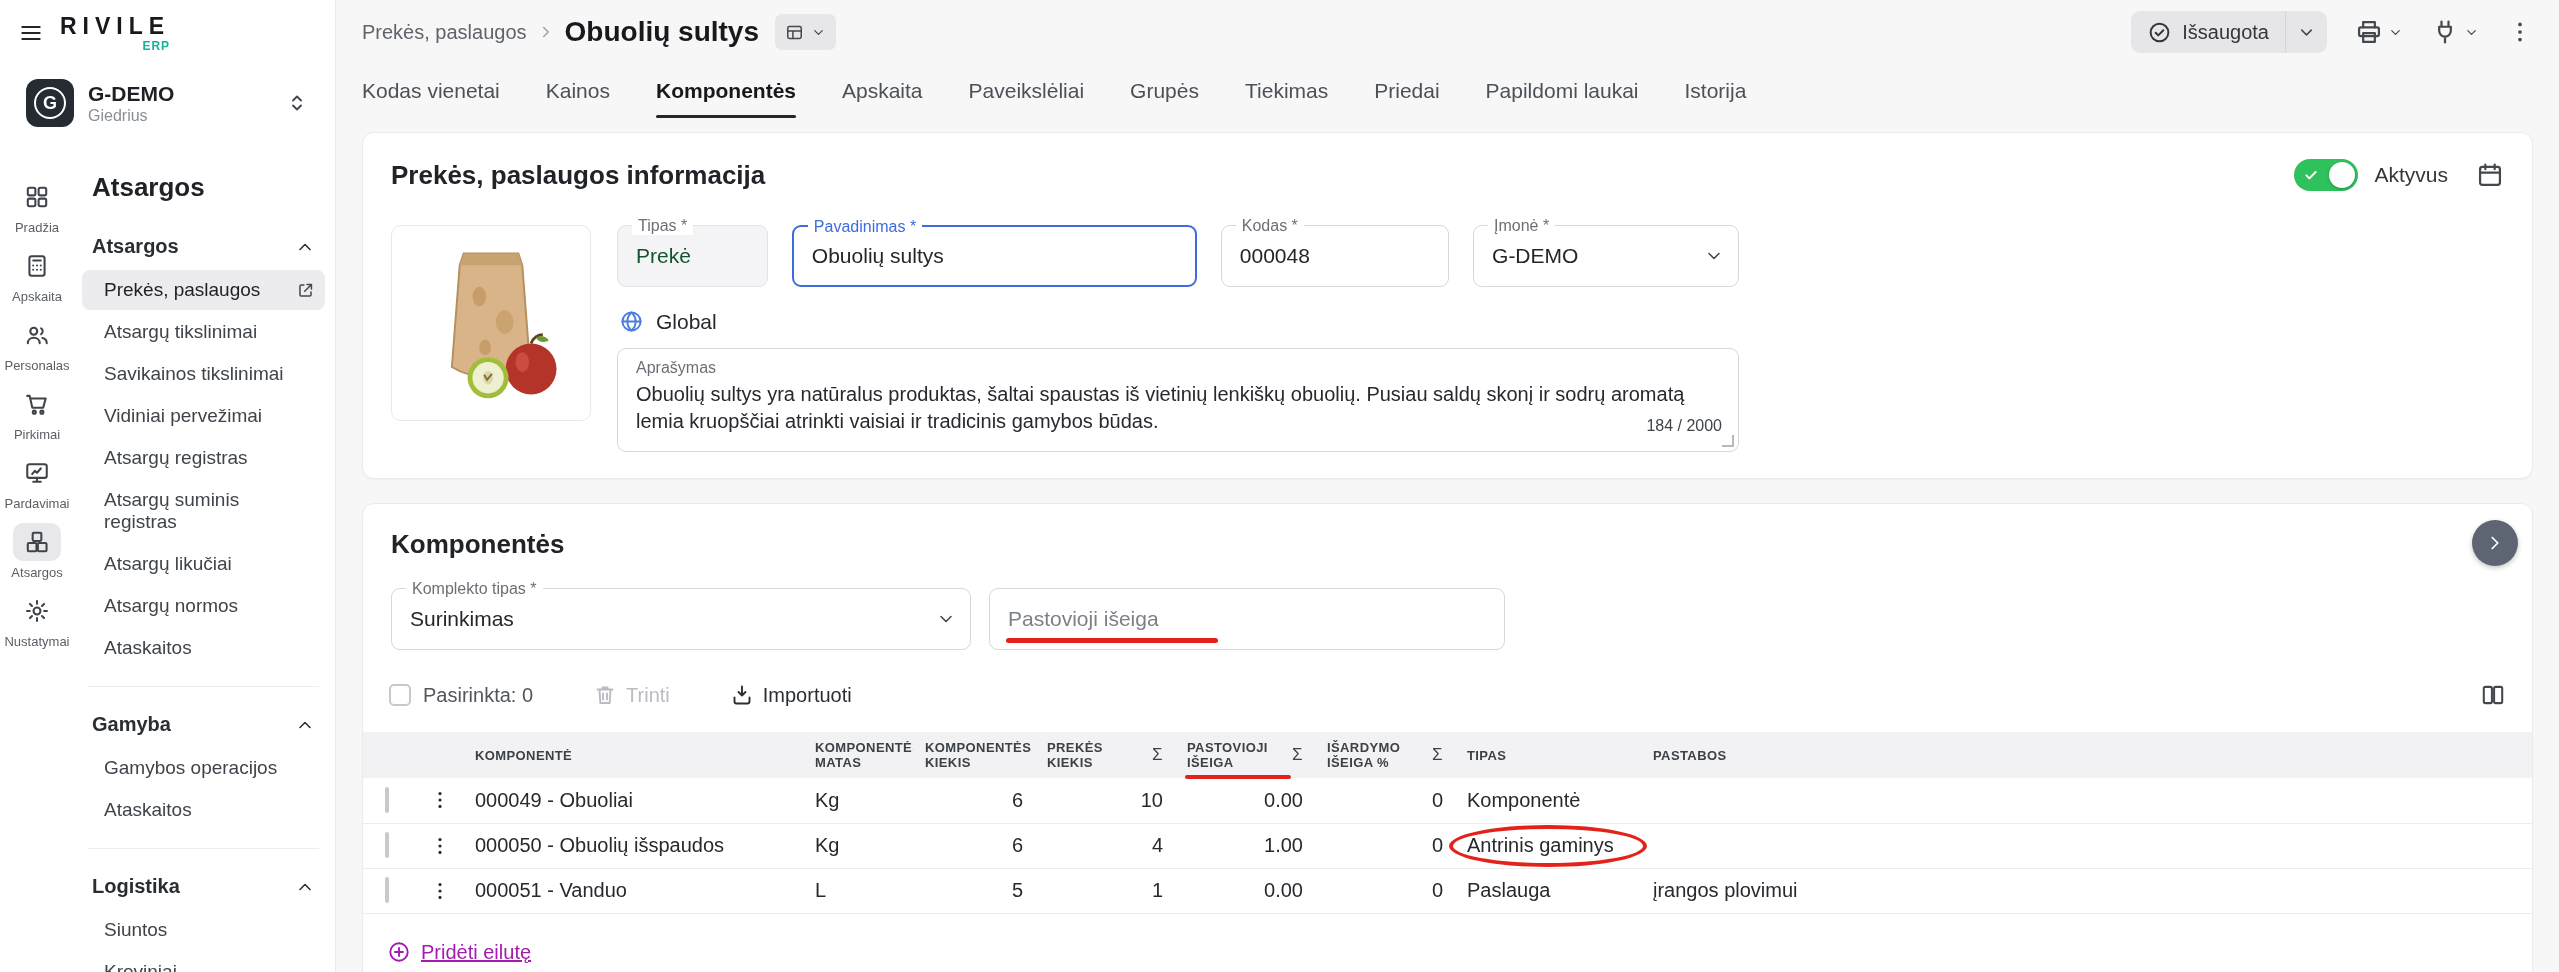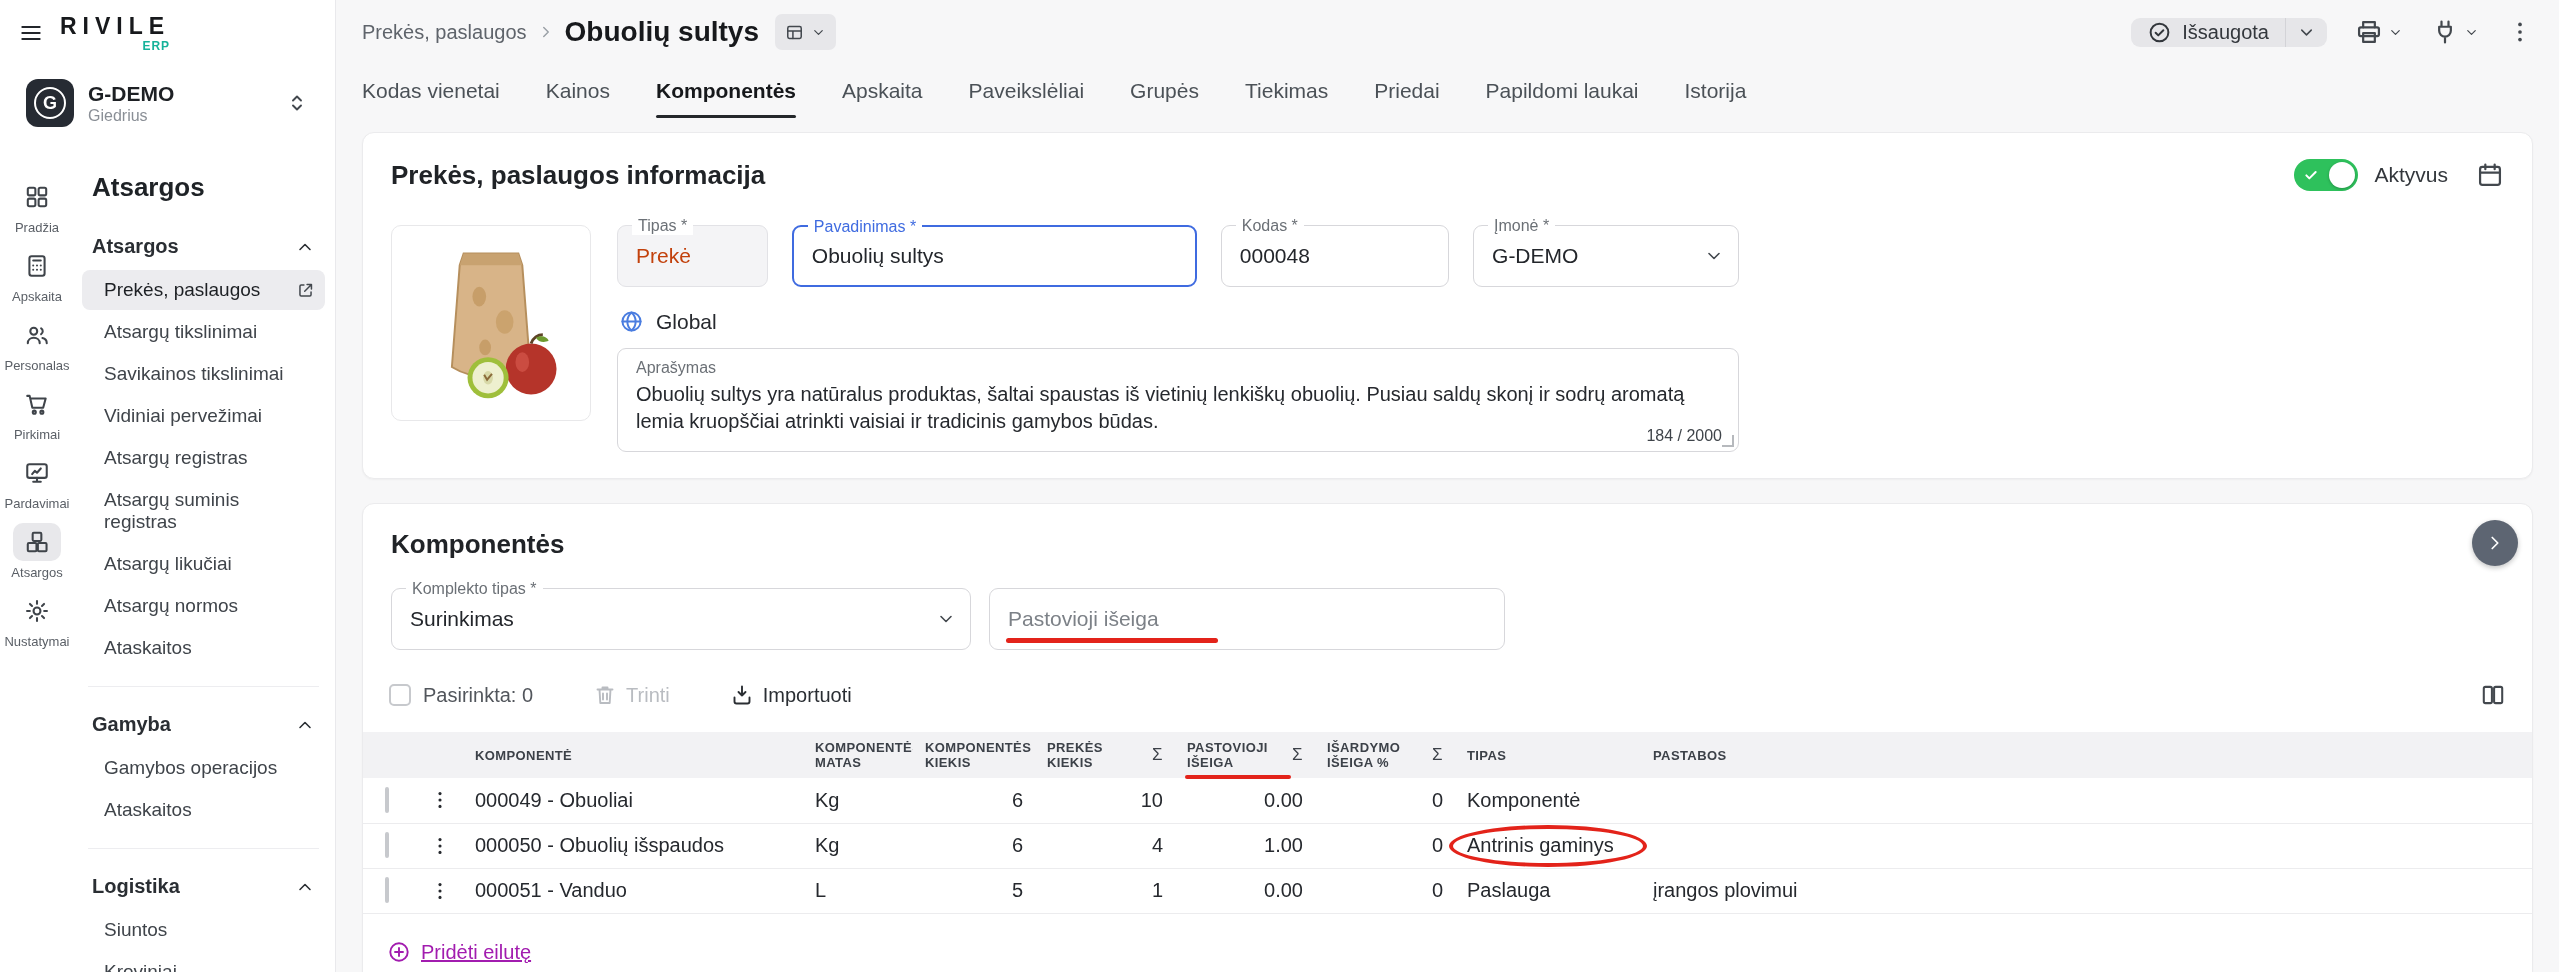--- a/index.html
+++ b/index.html
@@ -48,21 +48,21 @@
 
   
   .main { flex:1; display:flex; flex-direction:column; min-width:0; }
 
   .topbar { height:64px; flex:none; display:flex; align-items:center; padding:0 26px; }
   .crumb { font-size:20px; color:#5f646b; cursor:pointer; }
   .crumb-sep { color:#9aa0a6; margin:0 10px; }
   .page-title { font-size:28px; font-weight:700; color:#17191c; margin-right:16px; }
   .view-switch { height:36px; padding:0 10px; background:#e7e7ea; border-radius:7px; display:flex; align-items:center; gap:7px; color:#43484e; cursor:pointer; border:none; }
   .topbar-spacer { flex:1; }
-  .save-split { display:flex; align-items:stretch; background:#e6e6e9; border-radius:9px; height:29px; overflow:hidden; }
+  .save-split { display:flex; align-items:stretch; background:#e6e6e9; border-radius:9px; height:42px; overflow:hidden; }
   .save-main { display:flex; align-items:center; gap:10px; padding:0 16px; color:#33373c; font-size:20px; cursor:pointer; border:none; background:transparent; font-family:inherit; }
   .save-caret { width:42px; display:grid; place-items:center; border-left:1px solid #d3d3d7; color:#43484e; cursor:pointer; background:transparent; border-top:none;border-right:none;border-bottom:none; }
   .top-iconbtn { display:flex; align-items:center; gap:5px; color:#43484e; margin-left:28px; cursor:pointer; background:none; border:none; }
   .kebab-btn { margin-left:28px; color:#43484e; cursor:pointer; background:none; border:none; }
 
   .tabsrow { height:54px; flex:none; display:flex; align-items:stretch; gap:46px; padding:0 26px; }
   .tab { display:flex; align-items:center; font-size:21px; color:#4b5157; cursor:pointer; position:relative; white-space:nowrap; }
   .tab.active { color:#16181b; font-weight:700; }
   .tab.active::after { content:""; position:absolute; left:0; right:0; bottom:0; height:3px; background:#24272b; border-radius:2px; }
 
@@ -82,38 +82,38 @@
 
   .info-body { display:flex; gap:26px; margin-top:28px; }
   .product-box { width:200px; height:196px; border:1px solid #e8e8ea; border-radius:10px; display:grid; place-items:center; flex:none; overflow:hidden; }
   .form-col { width:1122px; }
   .fields-row { display:flex; gap:24px; }
 
   .field { position:relative; height:62px; border:1px solid #d7d7db; border-radius:9px; background:#fff; }
   .field .flabel { position:absolute; top:-10px; left:14px; background:#fff; padding:0 6px; font-size:16px; color:#6b7076; line-height:1.2; white-space:nowrap; }
   .field .fvalue { line-height:60px; padding:0 18px; font-size:21px; color:#23262b; white-space:nowrap; overflow:hidden; }
   .field.disabled { background:#f4f4f6; border-color:#e2e2e6; }
-  .field.disabled .fvalue { color:#c2410c; }
+  .field.disabled .fvalue { color:#14532d; }
   .field.focus { border:2px solid #3f6be0; }
   .field.focus .flabel { color:#3f6be0; }
   .field.focus .fvalue { line-height:58px; }
   .field .fcaret { position:absolute; right:14px; top:50%; transform:translateY(-50%); color:#43484e; }
   .f-tipas { width:152px; }
   .f-pavadinimas { width:408px; }
   .f-kodas { width:230px; }
   .f-imone { width:268px; }
 
   .locale-row { display:flex; align-items:center; gap:12px; margin:22px 2px 14px; }
   .globe { color:#4a7de0; }
   .locale-text { font-size:21px; color:#26292e; }
 
   .desc-box { position:relative; border:1px solid #d7d7db; border-radius:9px; padding:10px 18px 8px; height:104px; }
   .desc-label { font-size:16px; color:#6b7076; margin-bottom:4px; }
   .desc-text { font-size:20px; color:#26292e; line-height:1.35; }
-  .desc-counter { position:absolute; right:16px; bottom:6px; font-size:16px; color:#3f444a; }
+  .desc-counter { position:absolute; right:16px; bottom:16px; font-size:16px; color:#3f444a; }
   .desc-resize { position:absolute; right:3px; bottom:3px; width:12px; height:12px; border-right:2px solid #b6b9bd; border-bottom:2px solid #b6b9bd; transform:translate(-1px,-1px); }
 
   
   .comp-card { flex:1; min-height:520px; position:relative; padding:18px 0 0; display:flex; flex-direction:column; }
   .comp-head { padding:0 28px; height:44px; display:flex; align-items:center; }
   .expander { position:absolute; top:16px; right:14px; width:46px; height:46px; border-radius:50%; background:#5d6572; color:#fff; display:grid; place-items:center; border:none; cursor:pointer; box-shadow:0 2px 5px rgba(20,22,25,.25); }
 
   .comp-controls { display:flex; gap:18px; padding:0 28px; margin-top:22px; }
   .f-komplekto { width:580px; }
   .f-pastovioji { width:516px; position:relative; }

